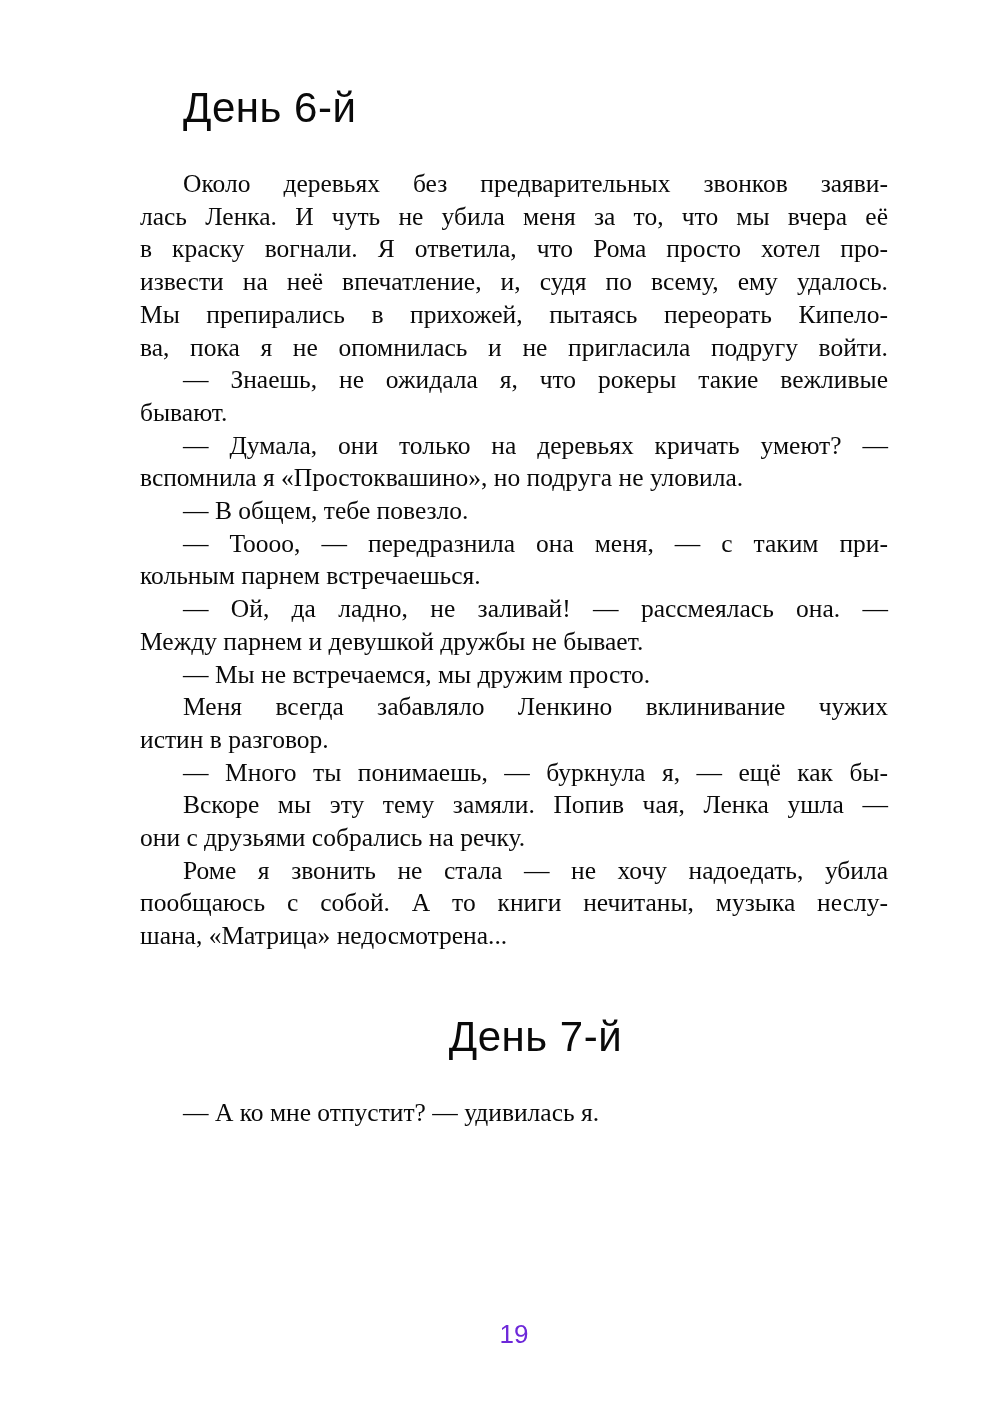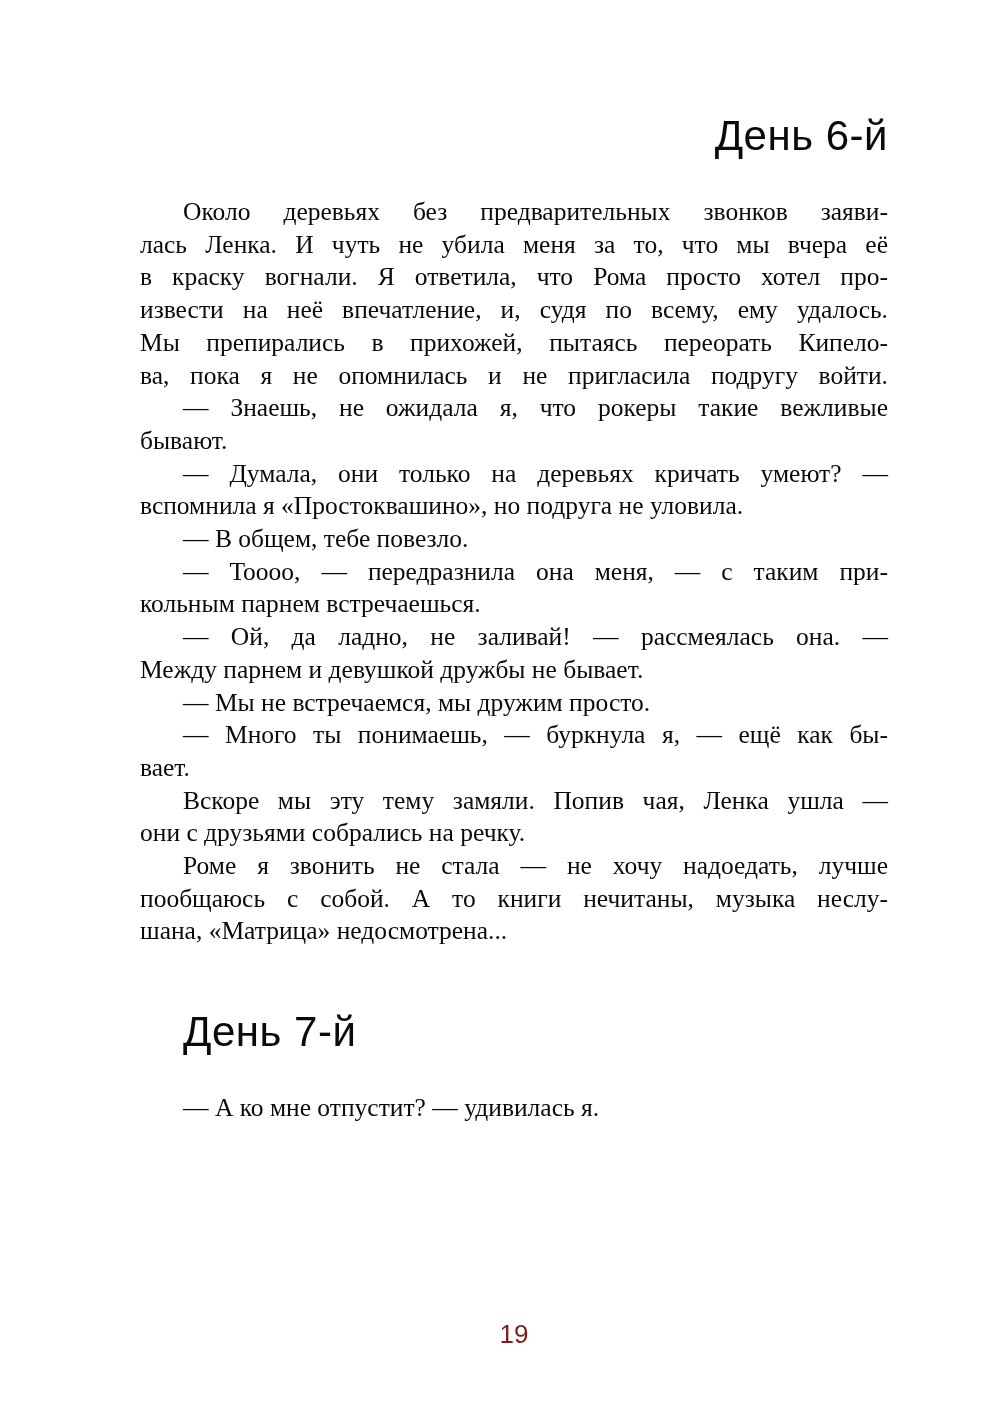--- a/index.html
+++ b/index.html
@@ -21,43 +21,43 @@
   }
   .section-heading {
     font-family:"Liberation Sans", "DejaVu Sans", sans-serif;
     font-weight:500;
     font-size:42px;
     line-height:48px;
     color:#0a0a0a;
     margin-left:43px;
     letter-spacing:0.5px;
   }
-  .heading-day6 { margin-top:112px; margin-bottom:36px;text-align:right; }
-  .heading-day7 { margin-top:60px; margin-bottom:36px; }
+  .heading-day6 { margin-top:84px; margin-bottom:36px; }
+  .heading-day7 { margin-top:60px; margin-bottom:36px;text-align:center; }
   .para { width:100%; }
   .ln {
     font-size:25.5px;
     line-height:32.7px;
     text-align:justify;
     text-align-last:justify;
     white-space:normal;
     color:#0a0a0a;
   }
   .ln.first { text-indent:43px; }
   .ln.last { text-align:right; text-align-last:left; }
   .folio {
     position:absolute;
     left:140px;
     top:1318px;
     width:748px;
     text-align:center;
     font-family:"Liberation Sans", "DejaVu Sans", sans-serif;
     font-size:26px;
     line-height:32px;
-    color:#7f1d1d;
+    color:#6d28d9;
   }
 </style>
 </head>
 <body>
 
 <div class="sheet">
   <div class="content">
 
     <div class="section-heading heading-day6">День 6-й</div>
 
@@ -92,33 +92,36 @@
 
     <div class="para">
       <div class="ln first">— Ой, да ладно, не заливай! — рассмеялась она. —</div>
       <div class="ln last">Между парнем и девушкой дружбы не бывает.</div>
     </div>
 
     <div class="para">
       <div class="ln first last">— Мы не встречаемся, мы дружим просто.</div>
     </div>
 
+    <div class="para">
+      <div class="ln first">Меня всегда забавляло Ленкино вклинивание чужих</div>
+      <div class="ln last">истин в разговор.</div>
+    </div>
 
     <div class="para">
       <div class="ln first">— Много ты понимаешь, — буркнула я, — ещё как бы-</div>
-      <div class="ln last">вает.</div>
     </div>
 
     <div class="para">
       <div class="ln first">Вскоре мы эту тему замяли. Попив чая, Ленка ушла —</div>
       <div class="ln last">они с друзьями собрались на речку.</div>
     </div>
 
     <div class="para">
-      <div class="ln first">Роме я звонить не стала — не хочу надоедать, лучше</div>
+      <div class="ln first">Роме я звонить не стала — не хочу надоедать, убила</div>
       <div class="ln">пообщаюсь с собой. А то книги нечитаны, музыка неслу-</div>
       <div class="ln last">шана, «Матрица» недосмотрена...</div>
     </div>
 
     <div class="section-heading heading-day7">День 7-й</div>
 
 
     <div class="para">
       <div class="ln first last">— А ко мне отпустит? — удивилась я.</div>
     </div>

